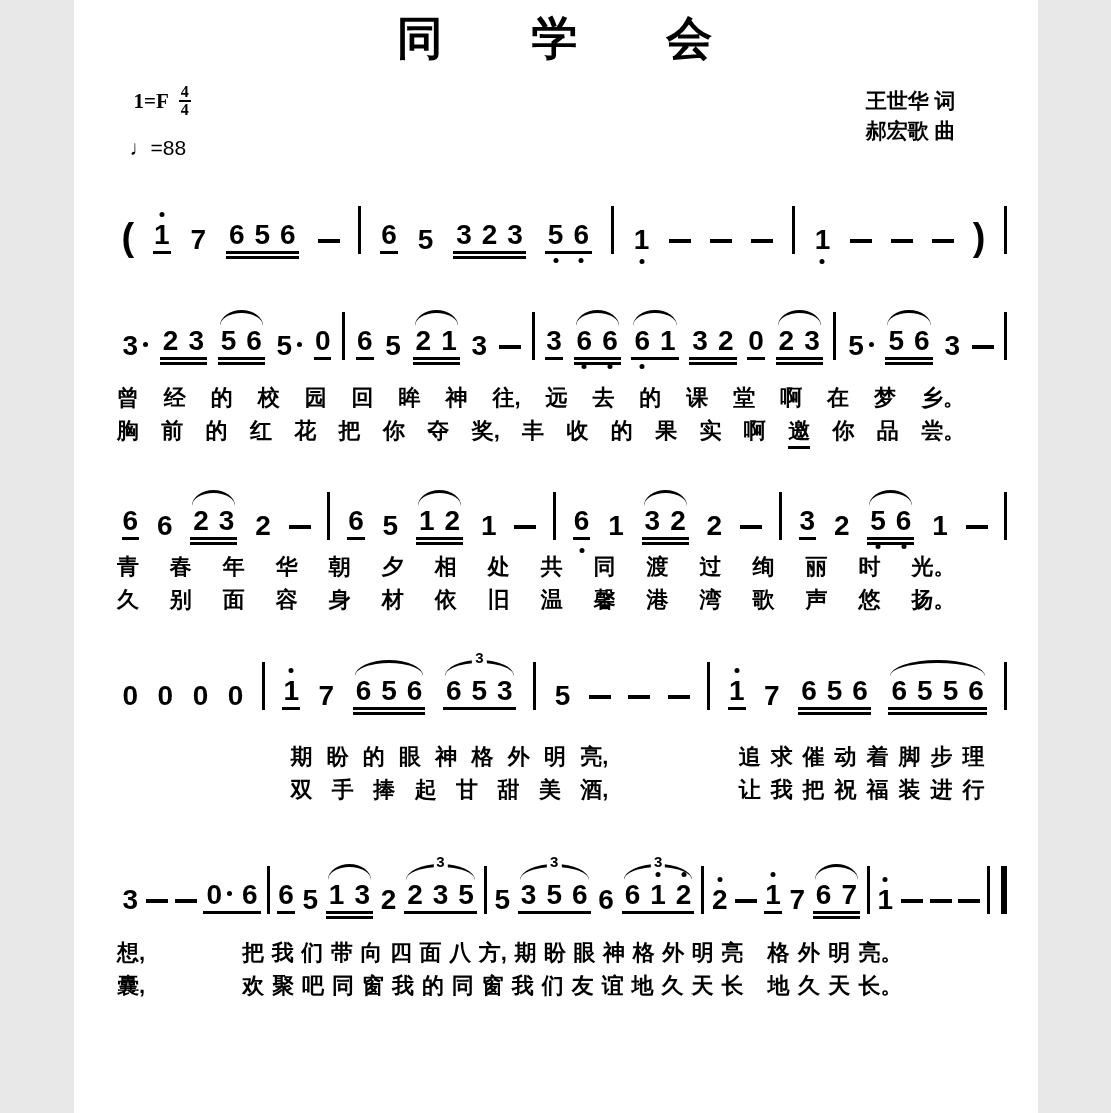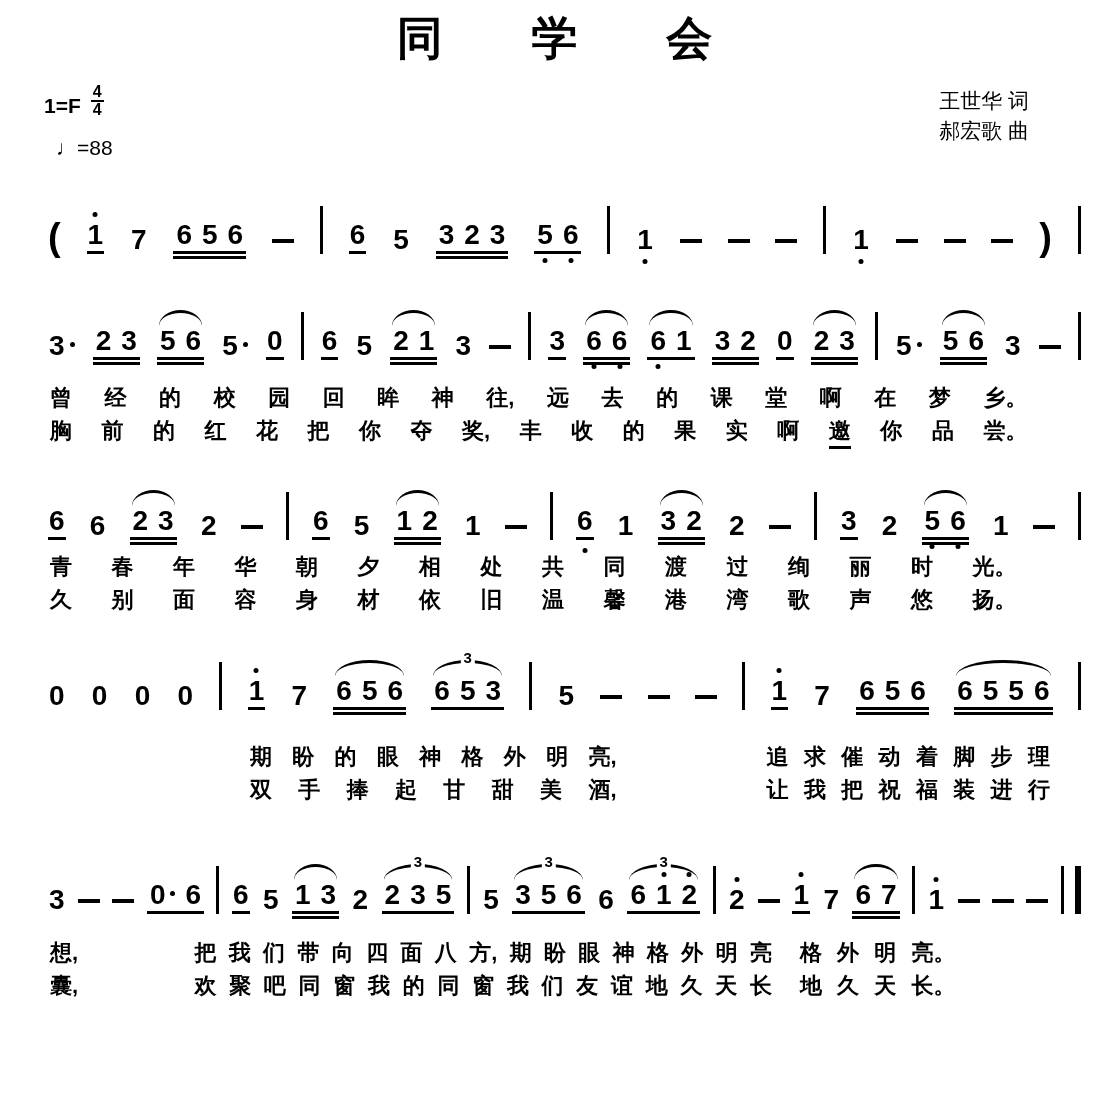--- a/index.html
+++ b/index.html
@@ -1,27 +1,27 @@
 <!DOCTYPE html>
 <html><head>
 <meta charset="utf-8">
 <style>
   html,body{margin:0;padding:0;background:#e8e8e8;}
-  #sheet{position:relative;width:1111px;height:1113px;background:#ffffff;margin:0 auto;
+  #sheet{position:relative;width:964px;height:1113px;background:#ffffff;margin:0 auto;
          font-family:"Liberation Sans",sans-serif;color:#000;overflow:hidden;}
   
   .title{position:absolute;top:8px;left:0;right:0;text-align:center;
          font-size:46px;font-weight:700;word-spacing:72px;letter-spacing:2px;}
-  .keyblock{position:absolute;left:44px;top:84px;font-size:21px;font-weight:700;display:flex;align-items:flex-end;}
+  .keyblock{position:absolute;left:60px;top:84px;font-size:21px;font-weight:700;display:flex;align-items:center;font-family:Liberation Serif, serif;}
   .frac{display:inline-flex;flex-direction:column;align-items:center;margin-left:10px;
         font-size:16px;line-height:1.0;font-weight:700;}
   .frac .tnum{border-bottom:2px solid #000;padding:0 2px;}
   .tempo{position:absolute;left:56px;top:136px;font-size:21px;font-weight:400;}
   .credits{position:absolute;right:82px;top:86px;text-align:right;font-size:21px;
-           font-weight:400;line-height:1.45;}
+           font-weight:700;line-height:1.45;}
   
   .score-line{position:absolute;left:48px;right:30px;display:flex;
               justify-content:space-between;align-items:flex-end;height:58px;}
   .note{position:relative;display:inline-block;font-size:28px;font-weight:700;
         line-height:1;padding:0 1px;}
   .note.u1{border-bottom:3px solid #000;padding-bottom:2px;}
   .oa{position:absolute;top:-9px;left:50%;transform:translateX(-50%);
       width:5px;height:5px;background:#000;border-radius:50%;}
   .ob{position:absolute;bottom:-10px;left:50%;transform:translateX(-50%);
       width:5px;height:5px;background:#000;border-radius:50%;}

